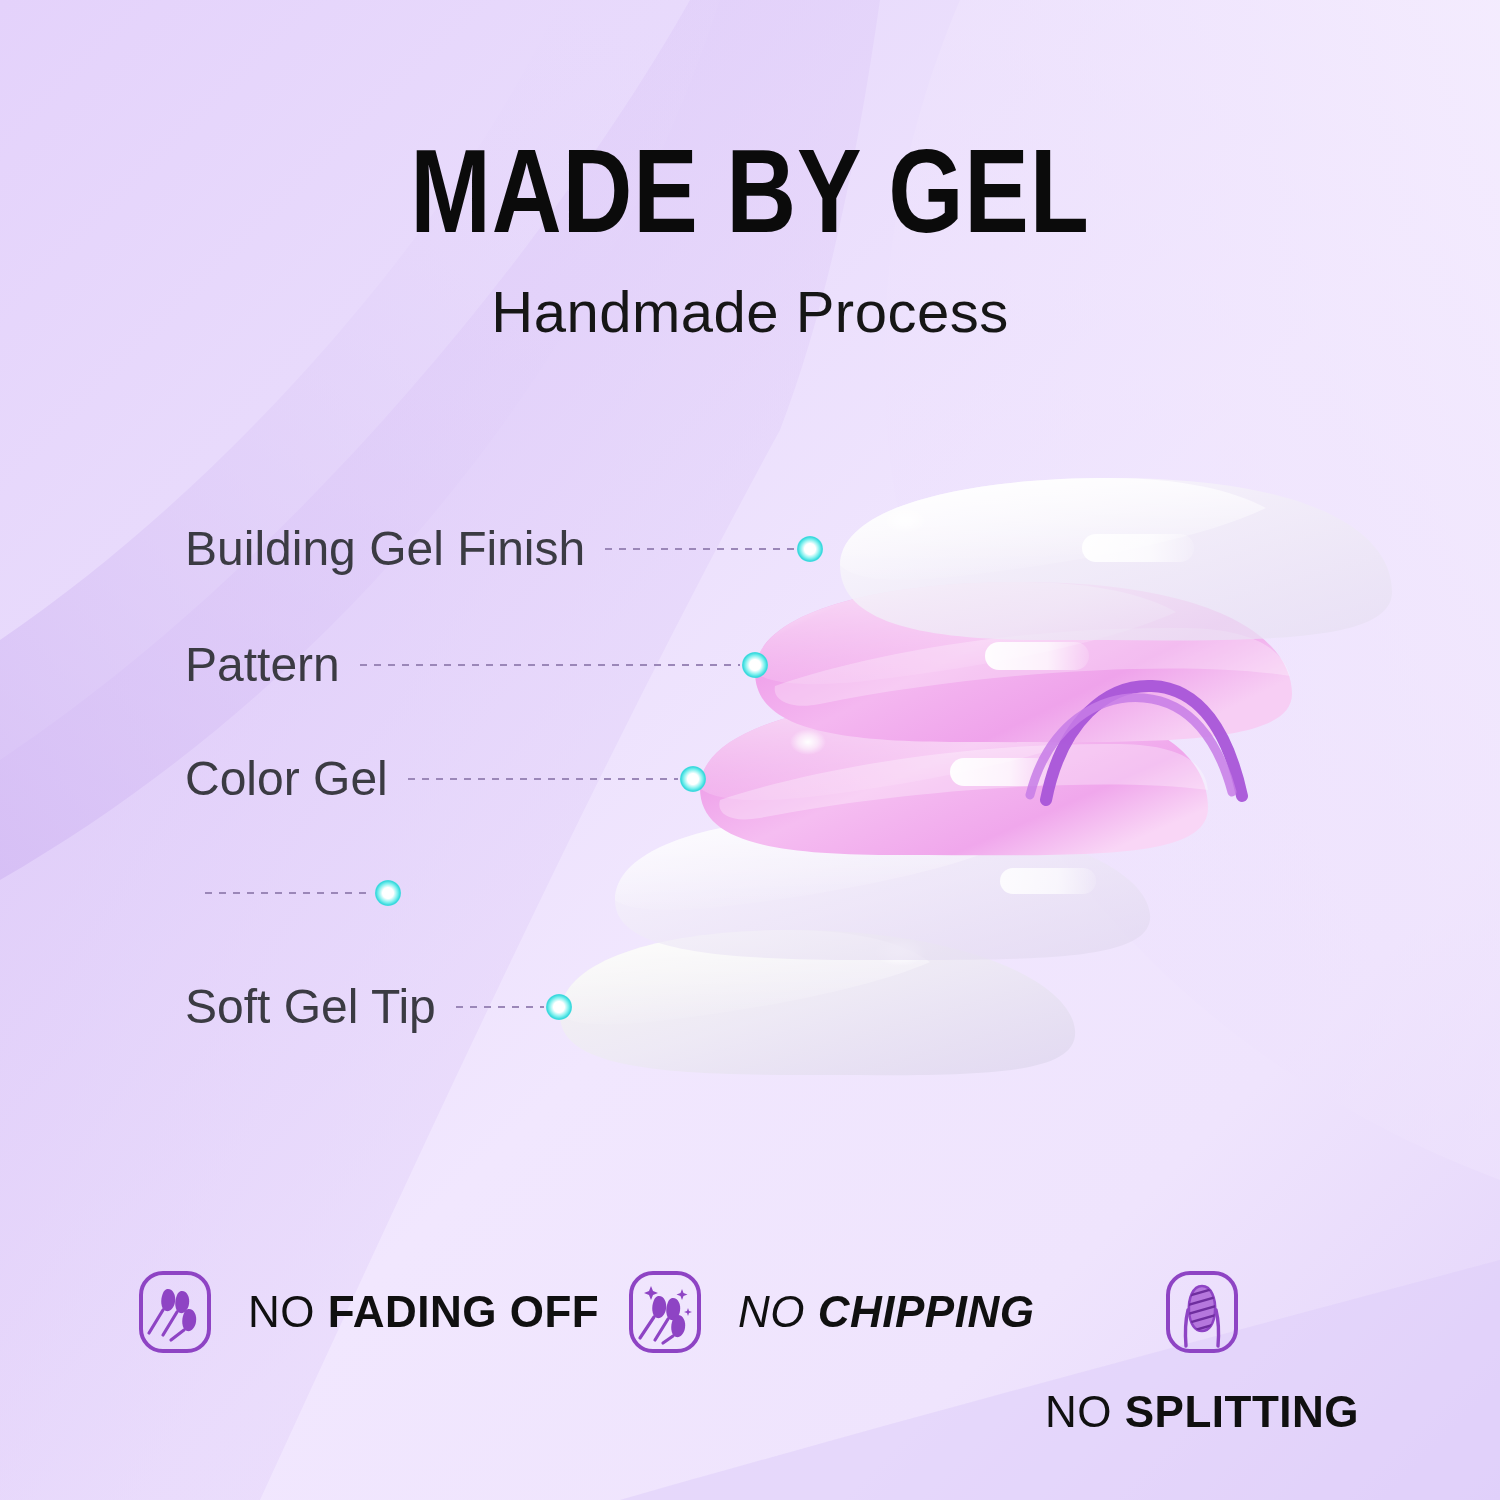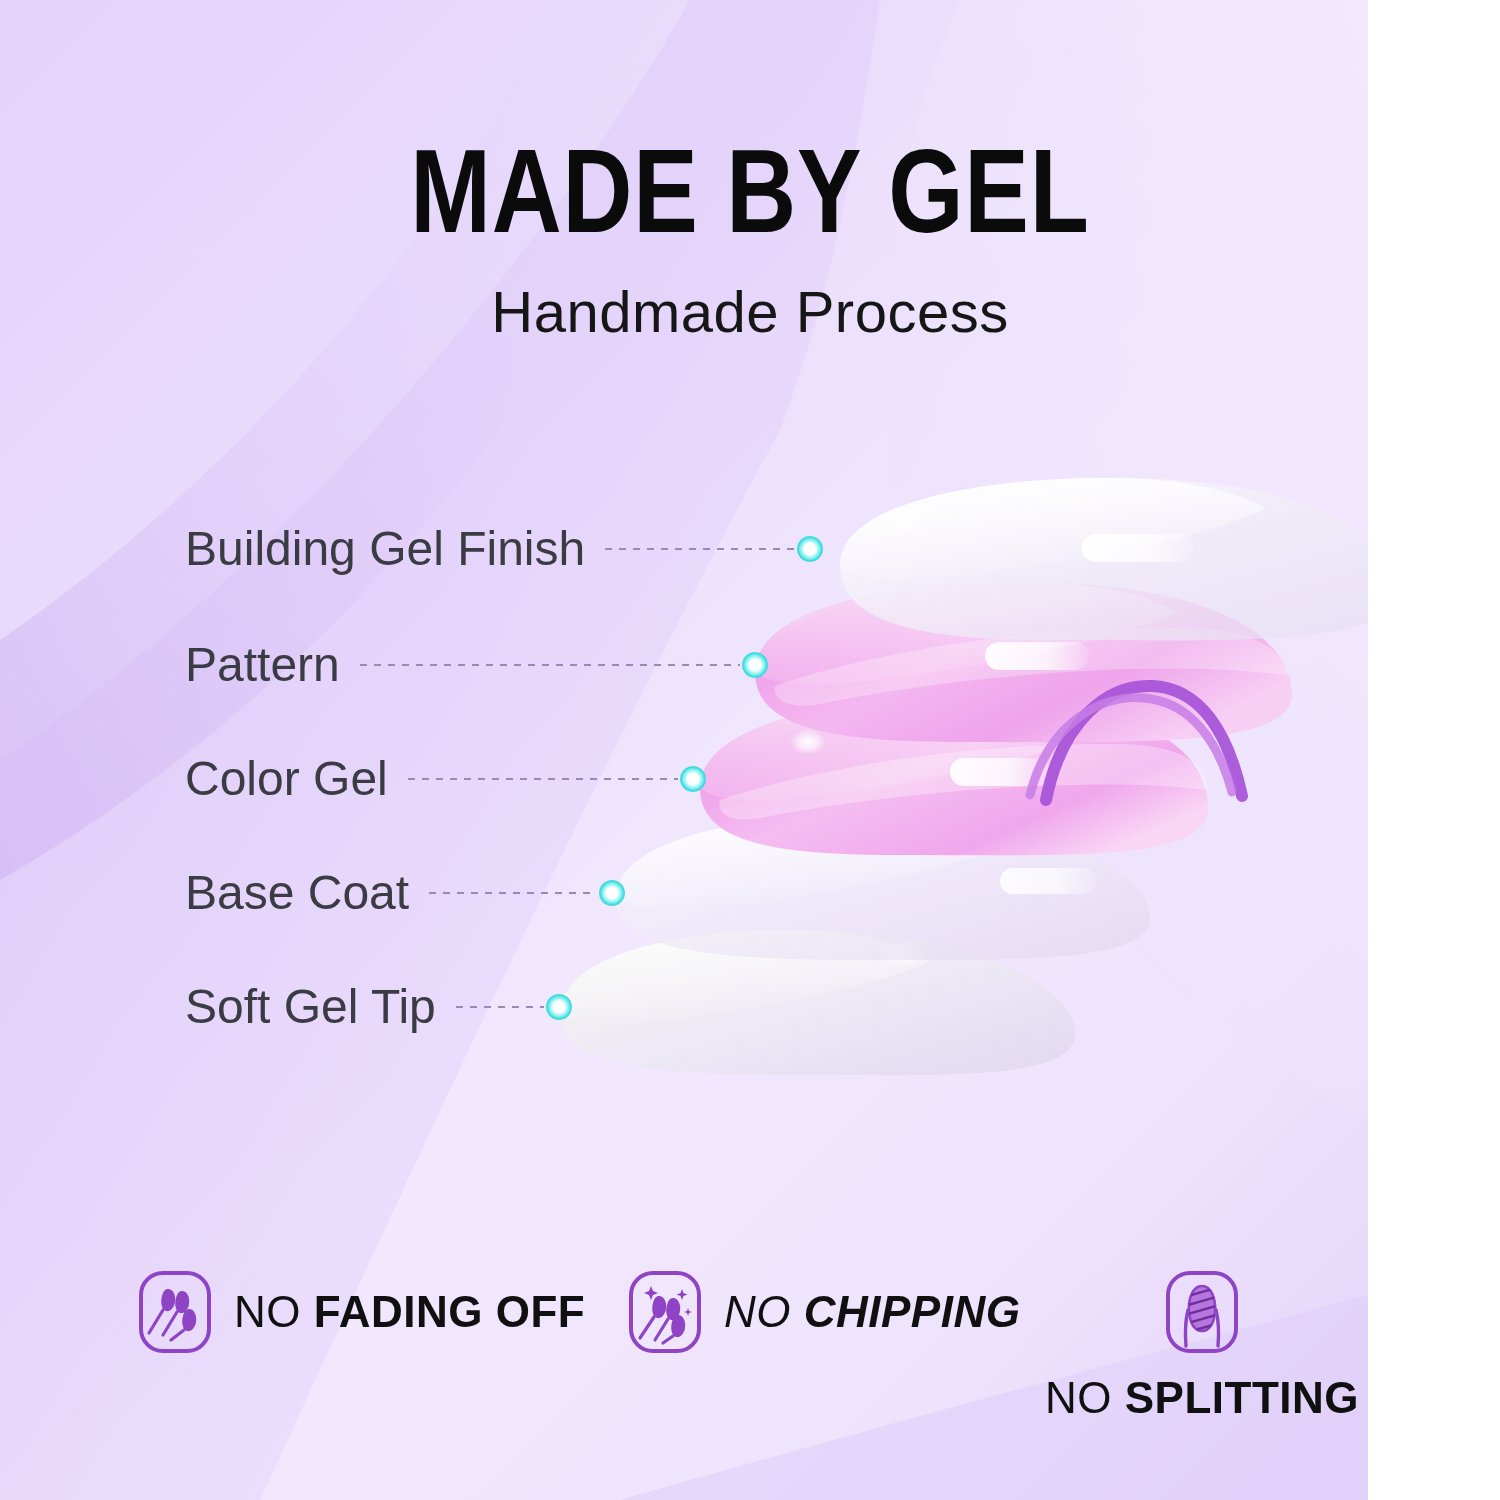--- a/index.html
+++ b/index.html
@@ -2,21 +2,21 @@
 <html><head>
 <meta charset="utf-8">
 <style>
   html, body {
     margin: 0;
     padding: 0;
     background: #ffffff;
   }
   #poster {
     position: relative;
-    width: 1368px;
+    width: 1500px;
     height: 1500px;
     overflow: hidden;
     font-family: "Liberation Sans", sans-serif;
     background: linear-gradient(135deg, #E4D2FB 0%, #E9DCFC 28%, #F1E7FE 55%, #EFE4FD 78%, #E3D3FA 100%);
   }
 
   
   .bg-layer {
     position: absolute;
     inset: 0;
@@ -103,21 +103,21 @@
     position: absolute;
     left: 0;
     top: 1262px;
     width: 1500px;
     height: 110px;
   }
   .feature {
     position: absolute;
     display: flex;
     align-items: center;
-    gap: 22px;
+    gap: 36px;
     text-align: right;
   }
   .feature-icon {
     width: 74px;
     height: 84px;
     flex: none;
   }
   .feature-text {
     font-size: 44px;
     color: #101010;
@@ -297,21 +297,20 @@
       <span class="dot"></span>
     </div>
 
     <div class="callout" style="left:185px; top:750px;">
       <span class="callout-label">Color Gel</span>
       <span class="leader" style="width:270px;"></span>
       <span class="dot"></span>
     </div>
 
     <div class="callout" style="left:185px; top:864px;">
-      <span class="callout-label">Base Coat</span>
       <span class="leader" style="width:168px;"></span>
       <span class="dot"></span>
     </div>
 
     <div class="callout" style="left:185px; top:978px;">
       <span class="callout-label">Soft Gel Tip</span>
       <span class="leader" style="width:88px;"></span>
       <span class="dot"></span>
     </div>
   </div>

